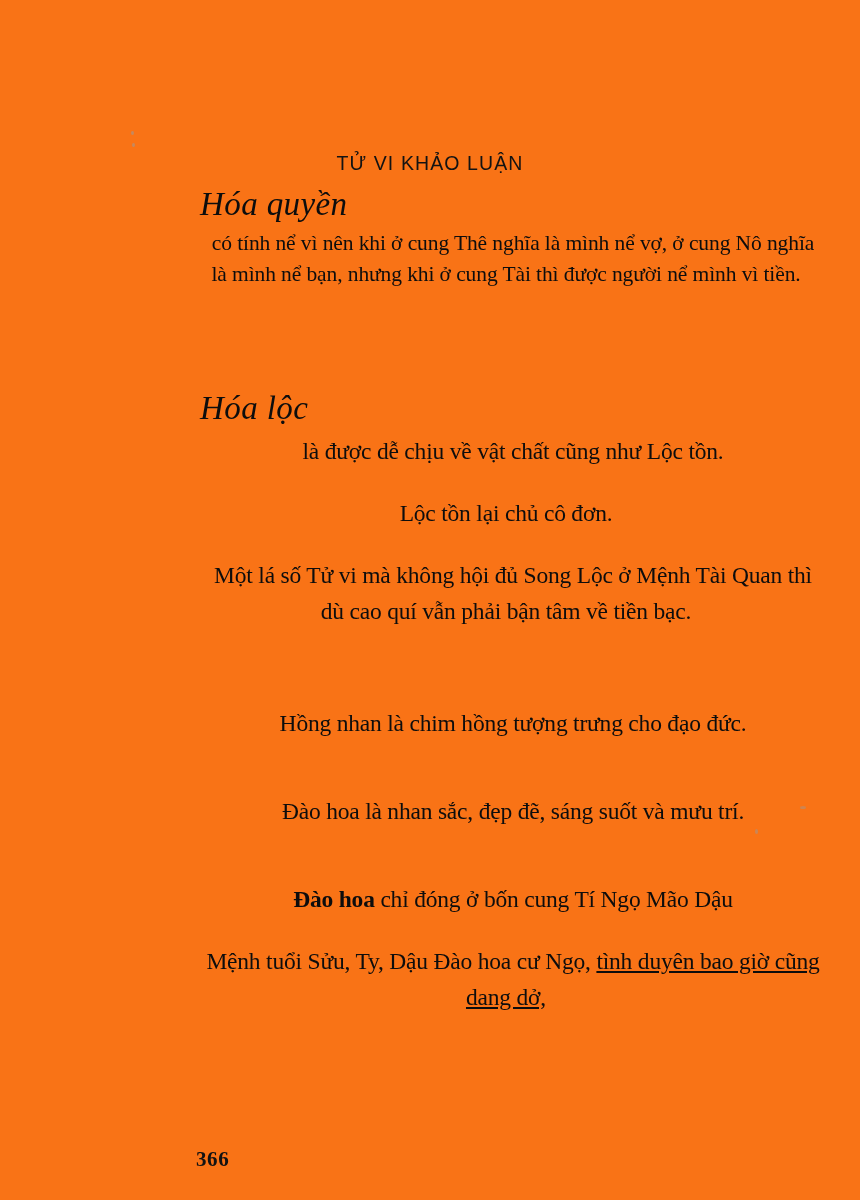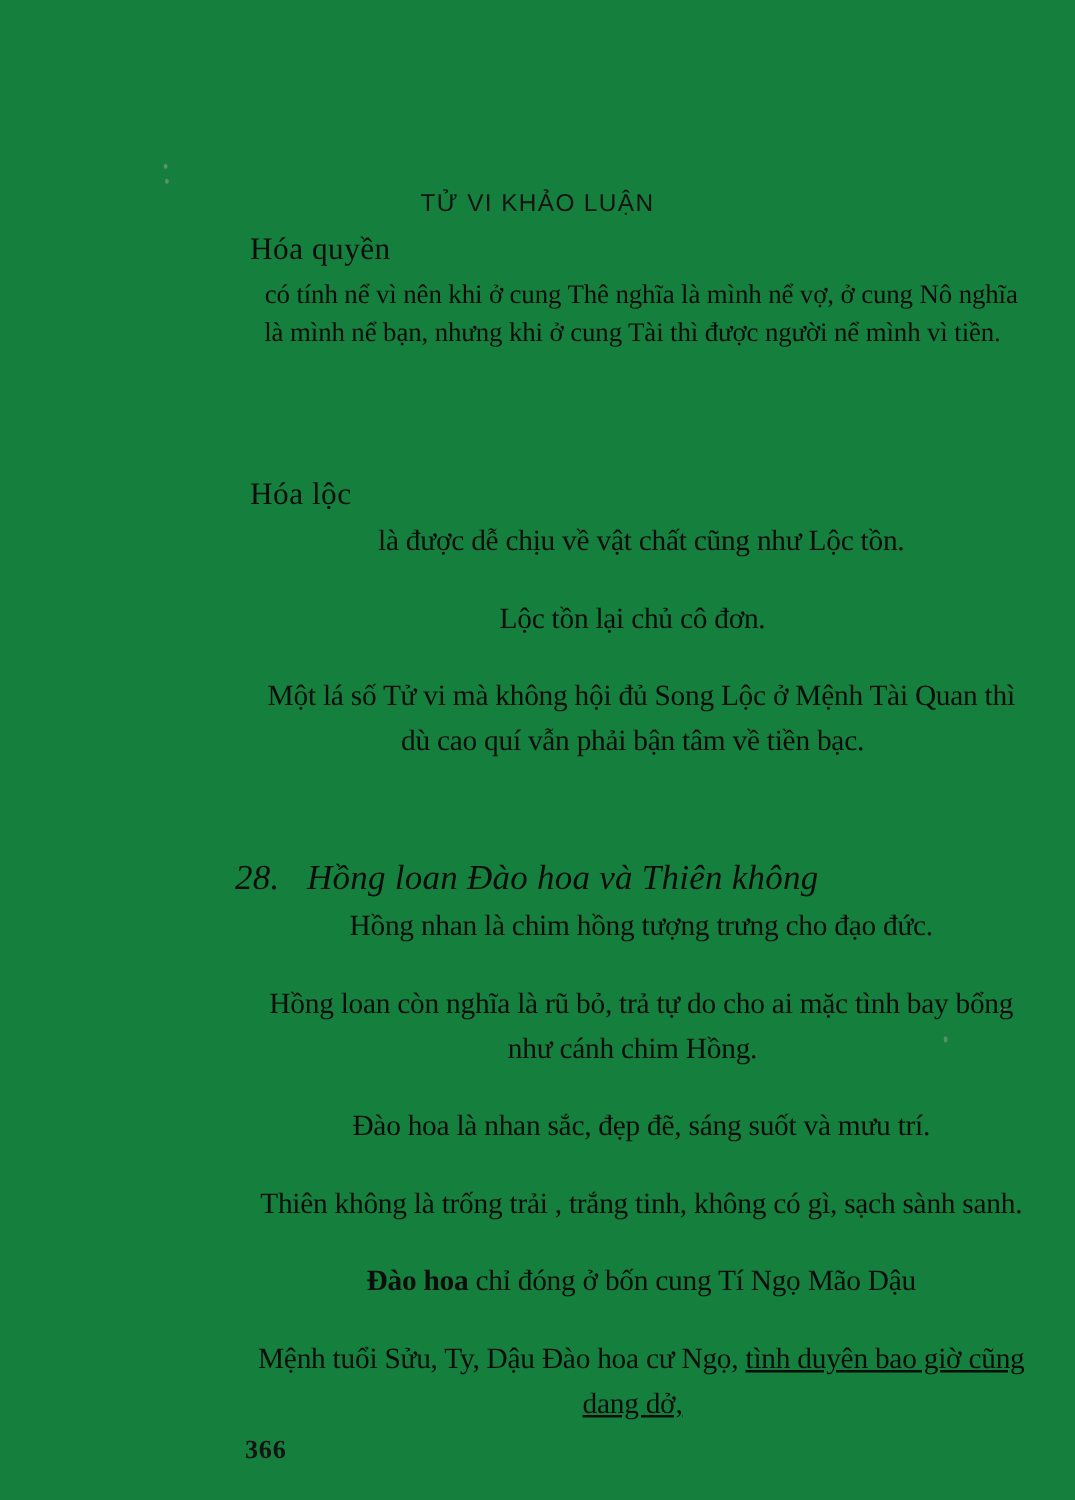--- a/index.html
+++ b/index.html
@@ -4,21 +4,21 @@
 <style>
   html, body {
     margin: 0;
     padding: 0;
     background: #ffffff;
   }
   .page {
     position: relative;
     width: 860px;
     height: 1200px;
-    background: #15803d;
+    background: #f97316;
     overflow: hidden;
     font-family: "Liberation Serif", "DejaVu Serif", serif;
     color: #0d0d0d;
   }
 
   
   .speck {
     position: absolute;
     background: #9a9a9a;
     border-radius: 50%;
@@ -42,21 +42,22 @@
   }
 
   .body-col {
     position: absolute;
     left: 188px;
     top: 186px;
     width: 636px;
   }
 
   .sub-head {
-    font-size: 25px;
+    font-style: italic;
+    font-size: 33px;
     line-height: 1.1;
     letter-spacing: .4px;
     margin: 0 0 6px 12px;
   }
 
   p.para {
     margin: 0;
     font-size: 21.5px;
     line-height: 31px;
     text-align: center;
@@ -127,31 +128,26 @@
       <div class="gap-sm"></div>
       <p class="para lg">Lộc tồn lại chủ cô đơn.</p>
       <div class="gap-sm"></div>
       <p class="para lg indent">Một lá số Tử vi mà không hội đủ Song Lộc ở Mệnh Tài Quan thì dù cao quí vẫn phải bận tâm về tiền bạc.</p>
     </div>
 
     <div class="gap-lg"></div>
     <div class="gap-sm"></div>
 
     <div>
-      <div class="sec-head">
-        <span class="num">28.</span><span>Hồng loan Đào hoa và Thiên không</span>
-      </div>
 
       <p class="para lg indent">Hồng nhan là chim hồng tượng trưng cho đạo đức.</p>
       <div class="gap-sm"></div>
-      <p class="para lg indent">Hồng loan còn nghĩa là rũ bỏ, trả tự do cho ai mặc tình bay bổng như cánh chim Hồng.</p>
       <div class="gap-sm"></div>
       <p class="para lg indent">Đào hoa là nhan sắc, đẹp đẽ, sáng suốt và mưu trí.</p>
       <div class="gap-sm"></div>
-      <p class="para lg indent">Thiên không là trống trải , trắng tinh, không có gì, sạch sành sanh.</p>
       <div class="gap-sm"></div>
 
       <p class="para lg indent"><span class="b">Đào hoa</span><span> chỉ đóng ở bốn cung Tí Ngọ Mão Dậu</span></p>
 
       <div class="gap-sm"></div>
 
       <p class="para lg indent"><span>Mệnh tuổi Sửu, Ty, Dậu Đào hoa cư Ngọ, </span><span class="u">tình duyên bao giờ cũng dang dở,</span></p>
     </div>
 
   </div>

